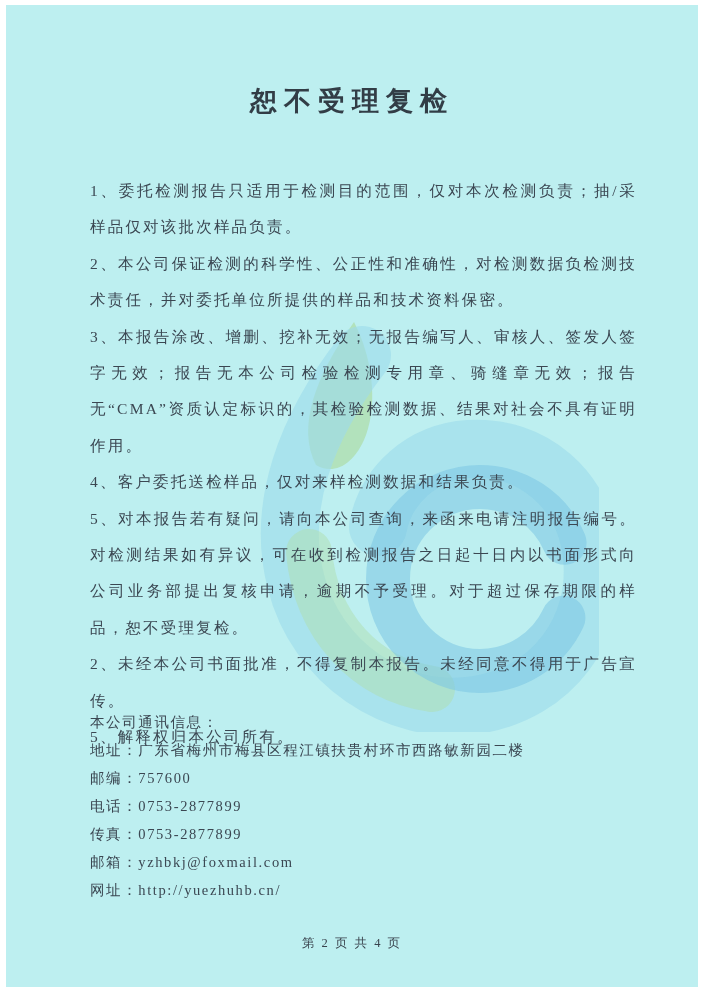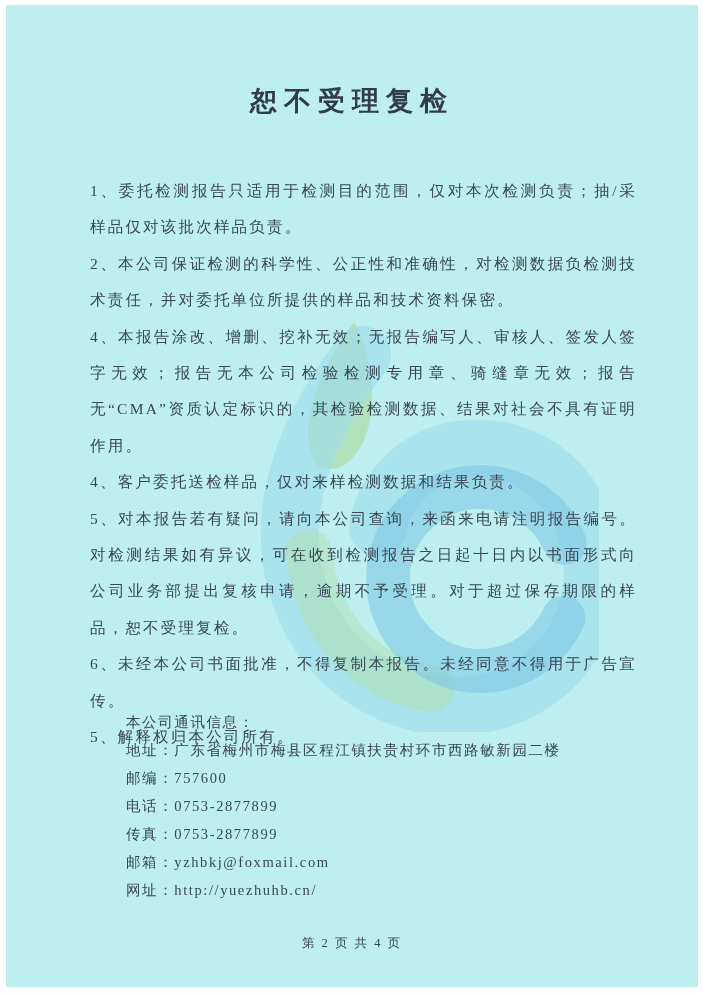--- a/index.html
+++ b/index.html
@@ -53,21 +53,20 @@
   .contact {
     position: absolute;
     left: 84px; right: 60px; top: 703px;
     z-index: 3;
   }
   .contact div {
     font-size: 14.5px;
     line-height: 28px;
     letter-spacing: 1.6px;
     color: #3b4752;
-    margin-left: 36px;
   }
   
   .footer {
     position: absolute;
     left: 0; right: 0; top: 930px;
     text-align: center;
     font-size: 12.5px;
     letter-spacing: 2px;
     color: #39434d;
     z-index: 3;
@@ -92,24 +91,24 @@
     <path d="M 55 235 C 62 310, 112 362, 178 372" fill="none" stroke="#a4d17b" stroke-width="46" stroke-linecap="round" opacity="0.5"></path>
 
     <circle cx="226" cy="262" r="92" fill="none" stroke="#46a4d8" stroke-width="44" opacity="0.55" stroke-dasharray="500 80" stroke-dashoffset="-40" stroke-linecap="round"></circle>
   </svg>
 
   <div class="title">恕不受理复检</div>
 
   <div class="bodytext">
     <p>1、委托检测报告只适用于检测目的范围，仅对本次检测负责；抽/采样品仅对该批次样品负责。</p>
     <p>2、本公司保证检测的科学性、公正性和准确性，对检测数据负检测技术责任，并对委托单位所提供的样品和技术资料保密。</p>
-    <p>4、本报告涂改、增删、挖补无效；无报告编写人、审核人、签发人签字无效；报告无本公司检验检测专用章、骑缝章无效；报告无“CMA”资质认定标识的，其检验检测数据、结果对社会不具有证明作用。</p>
+    <p>3、本报告涂改、增删、挖补无效；无报告编写人、审核人、签发人签字无效；报告无本公司检验检测专用章、骑缝章无效；报告无“CMA”资质认定标识的，其检验检测数据、结果对社会不具有证明作用。</p>
     <p>4、客户委托送检样品，仅对来样检测数据和结果负责。</p>
     <p>5、对本报告若有疑问，请向本公司查询，来函来电请注明报告编号。对检测结果如有异议，可在收到检测报告之日起十日内以书面形式向公司业务部提出复核申请，逾期不予受理。对于超过保存期限的样品，恕不受理复检。</p>
-    <p>6、未经本公司书面批准，不得复制本报告。未经同意不得用于广告宣传。</p>
+    <p>2、未经本公司书面批准，不得复制本报告。未经同意不得用于广告宣传。</p>
     <p>5、解释权归本公司所有。</p>
   </div>
 
   <div class="contact">
     <div>本公司通讯信息：</div>
     <div>地址：广东省梅州市梅县区程江镇扶贵村环市西路敏新园二楼</div>
     <div>邮编：757600</div>
     <div>电话：0753-2877899</div>
     <div>传真：0753-2877899</div>
     <div>邮箱：yzhbkj@foxmail.com</div>

